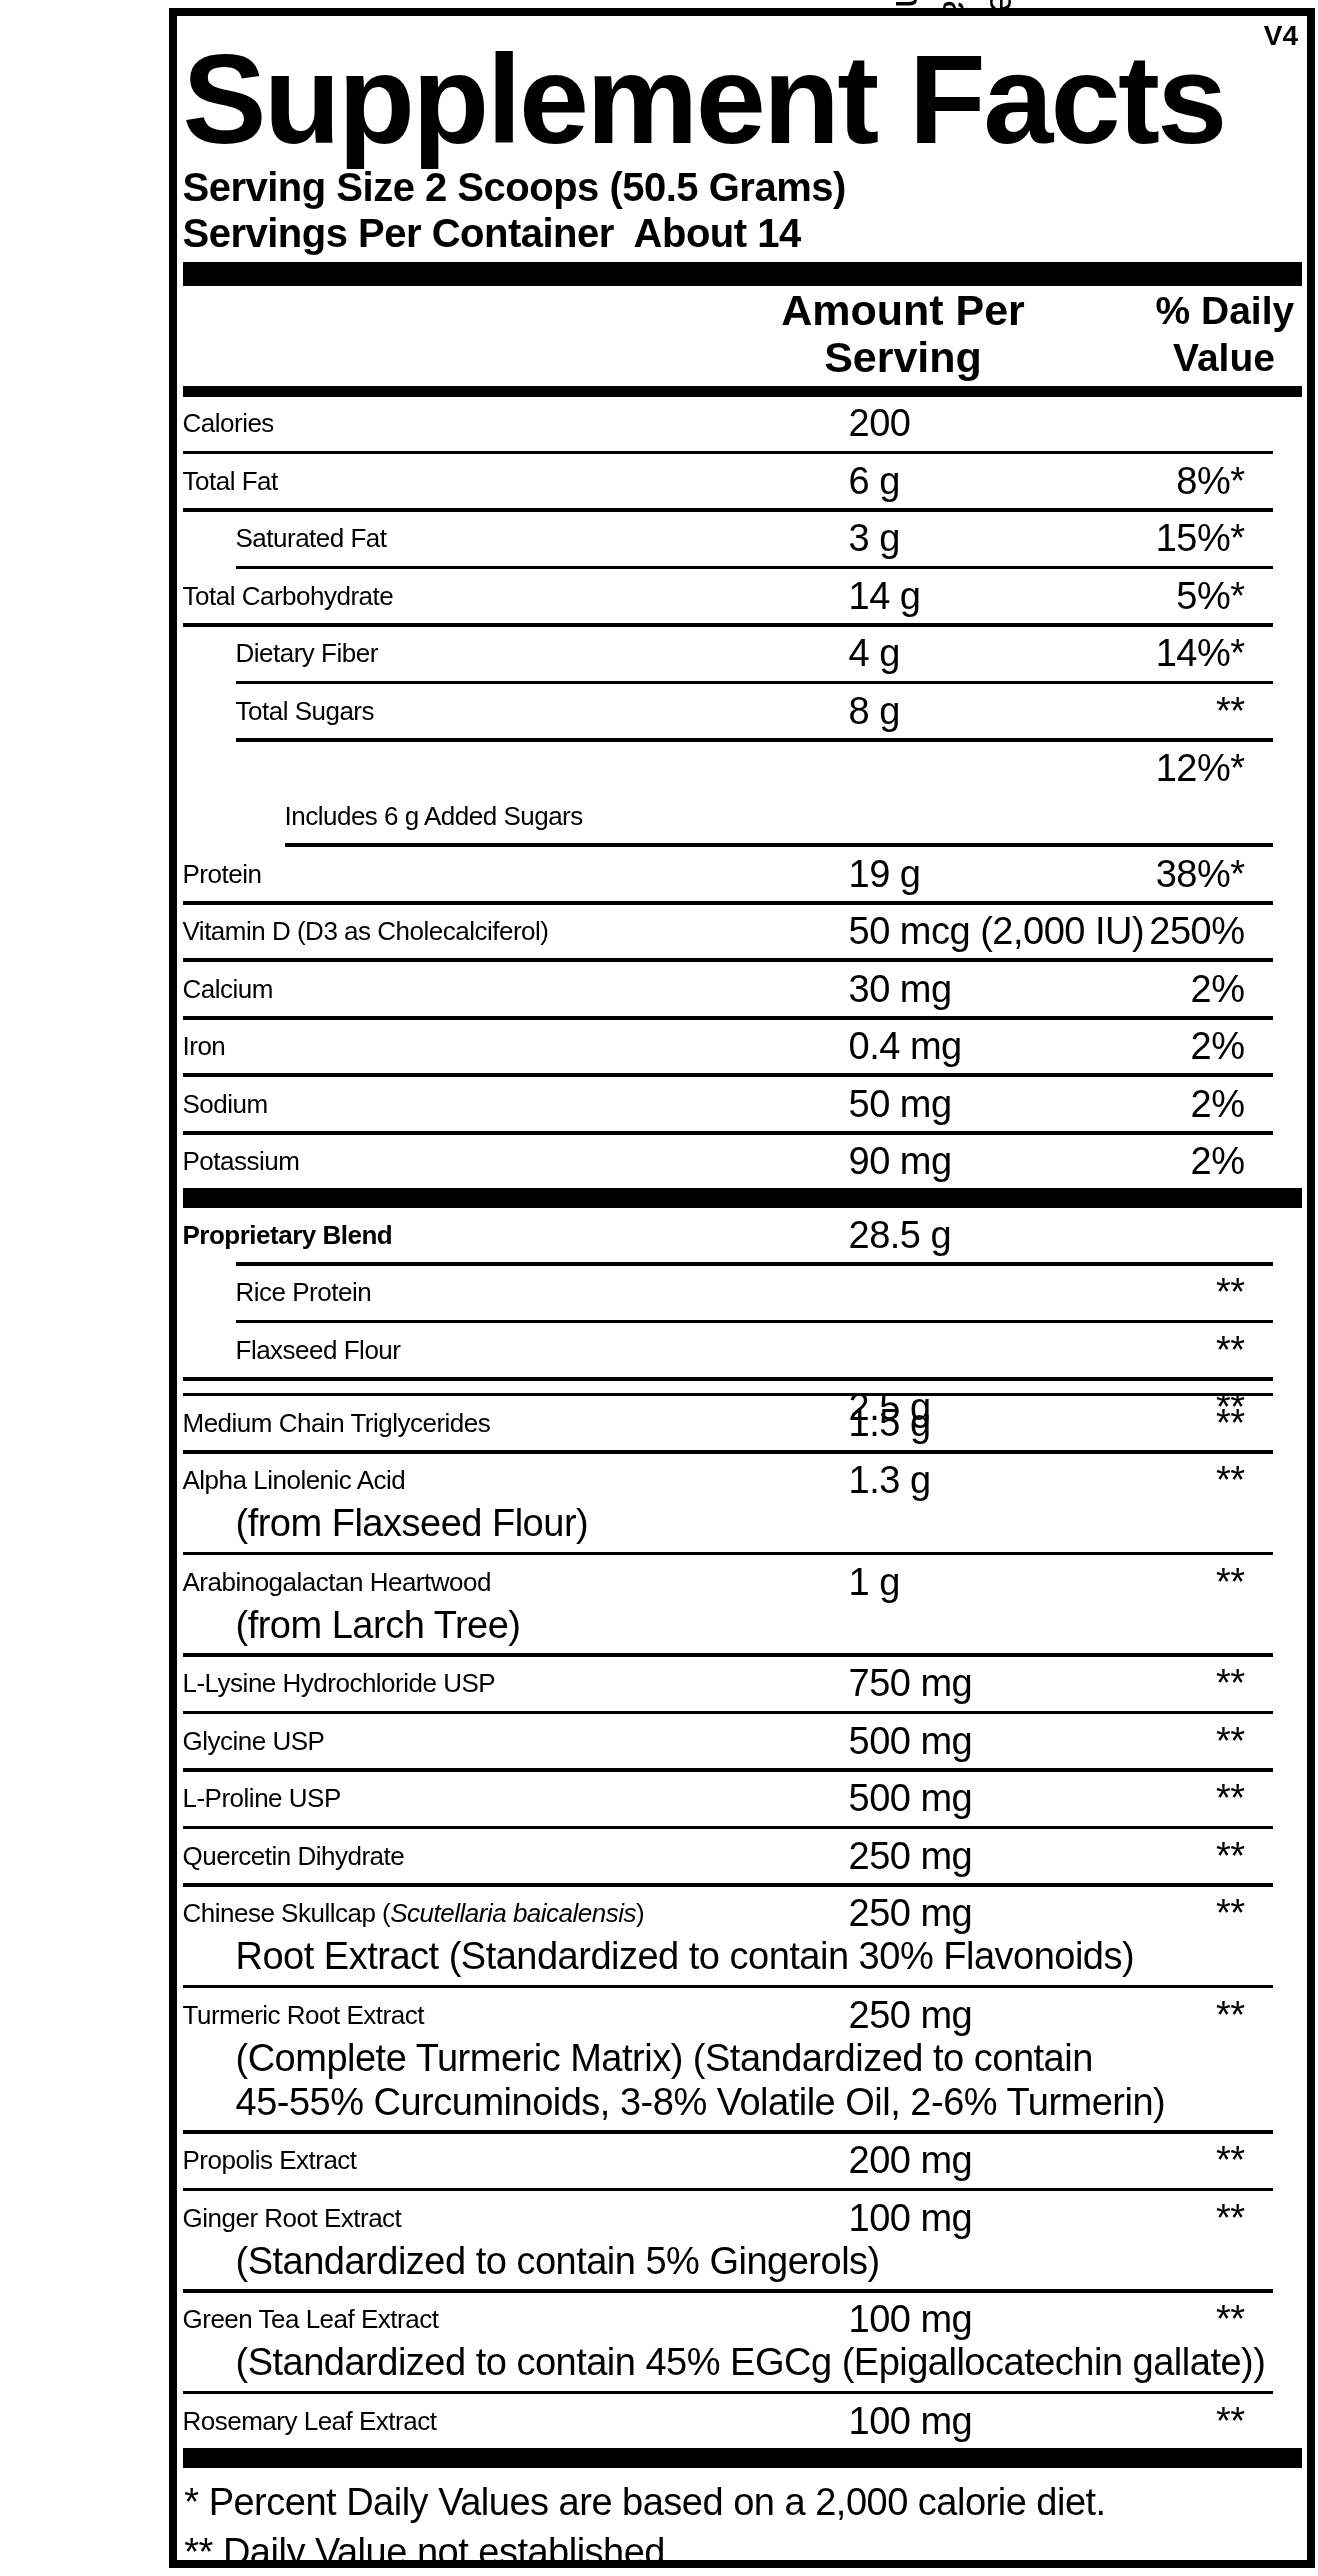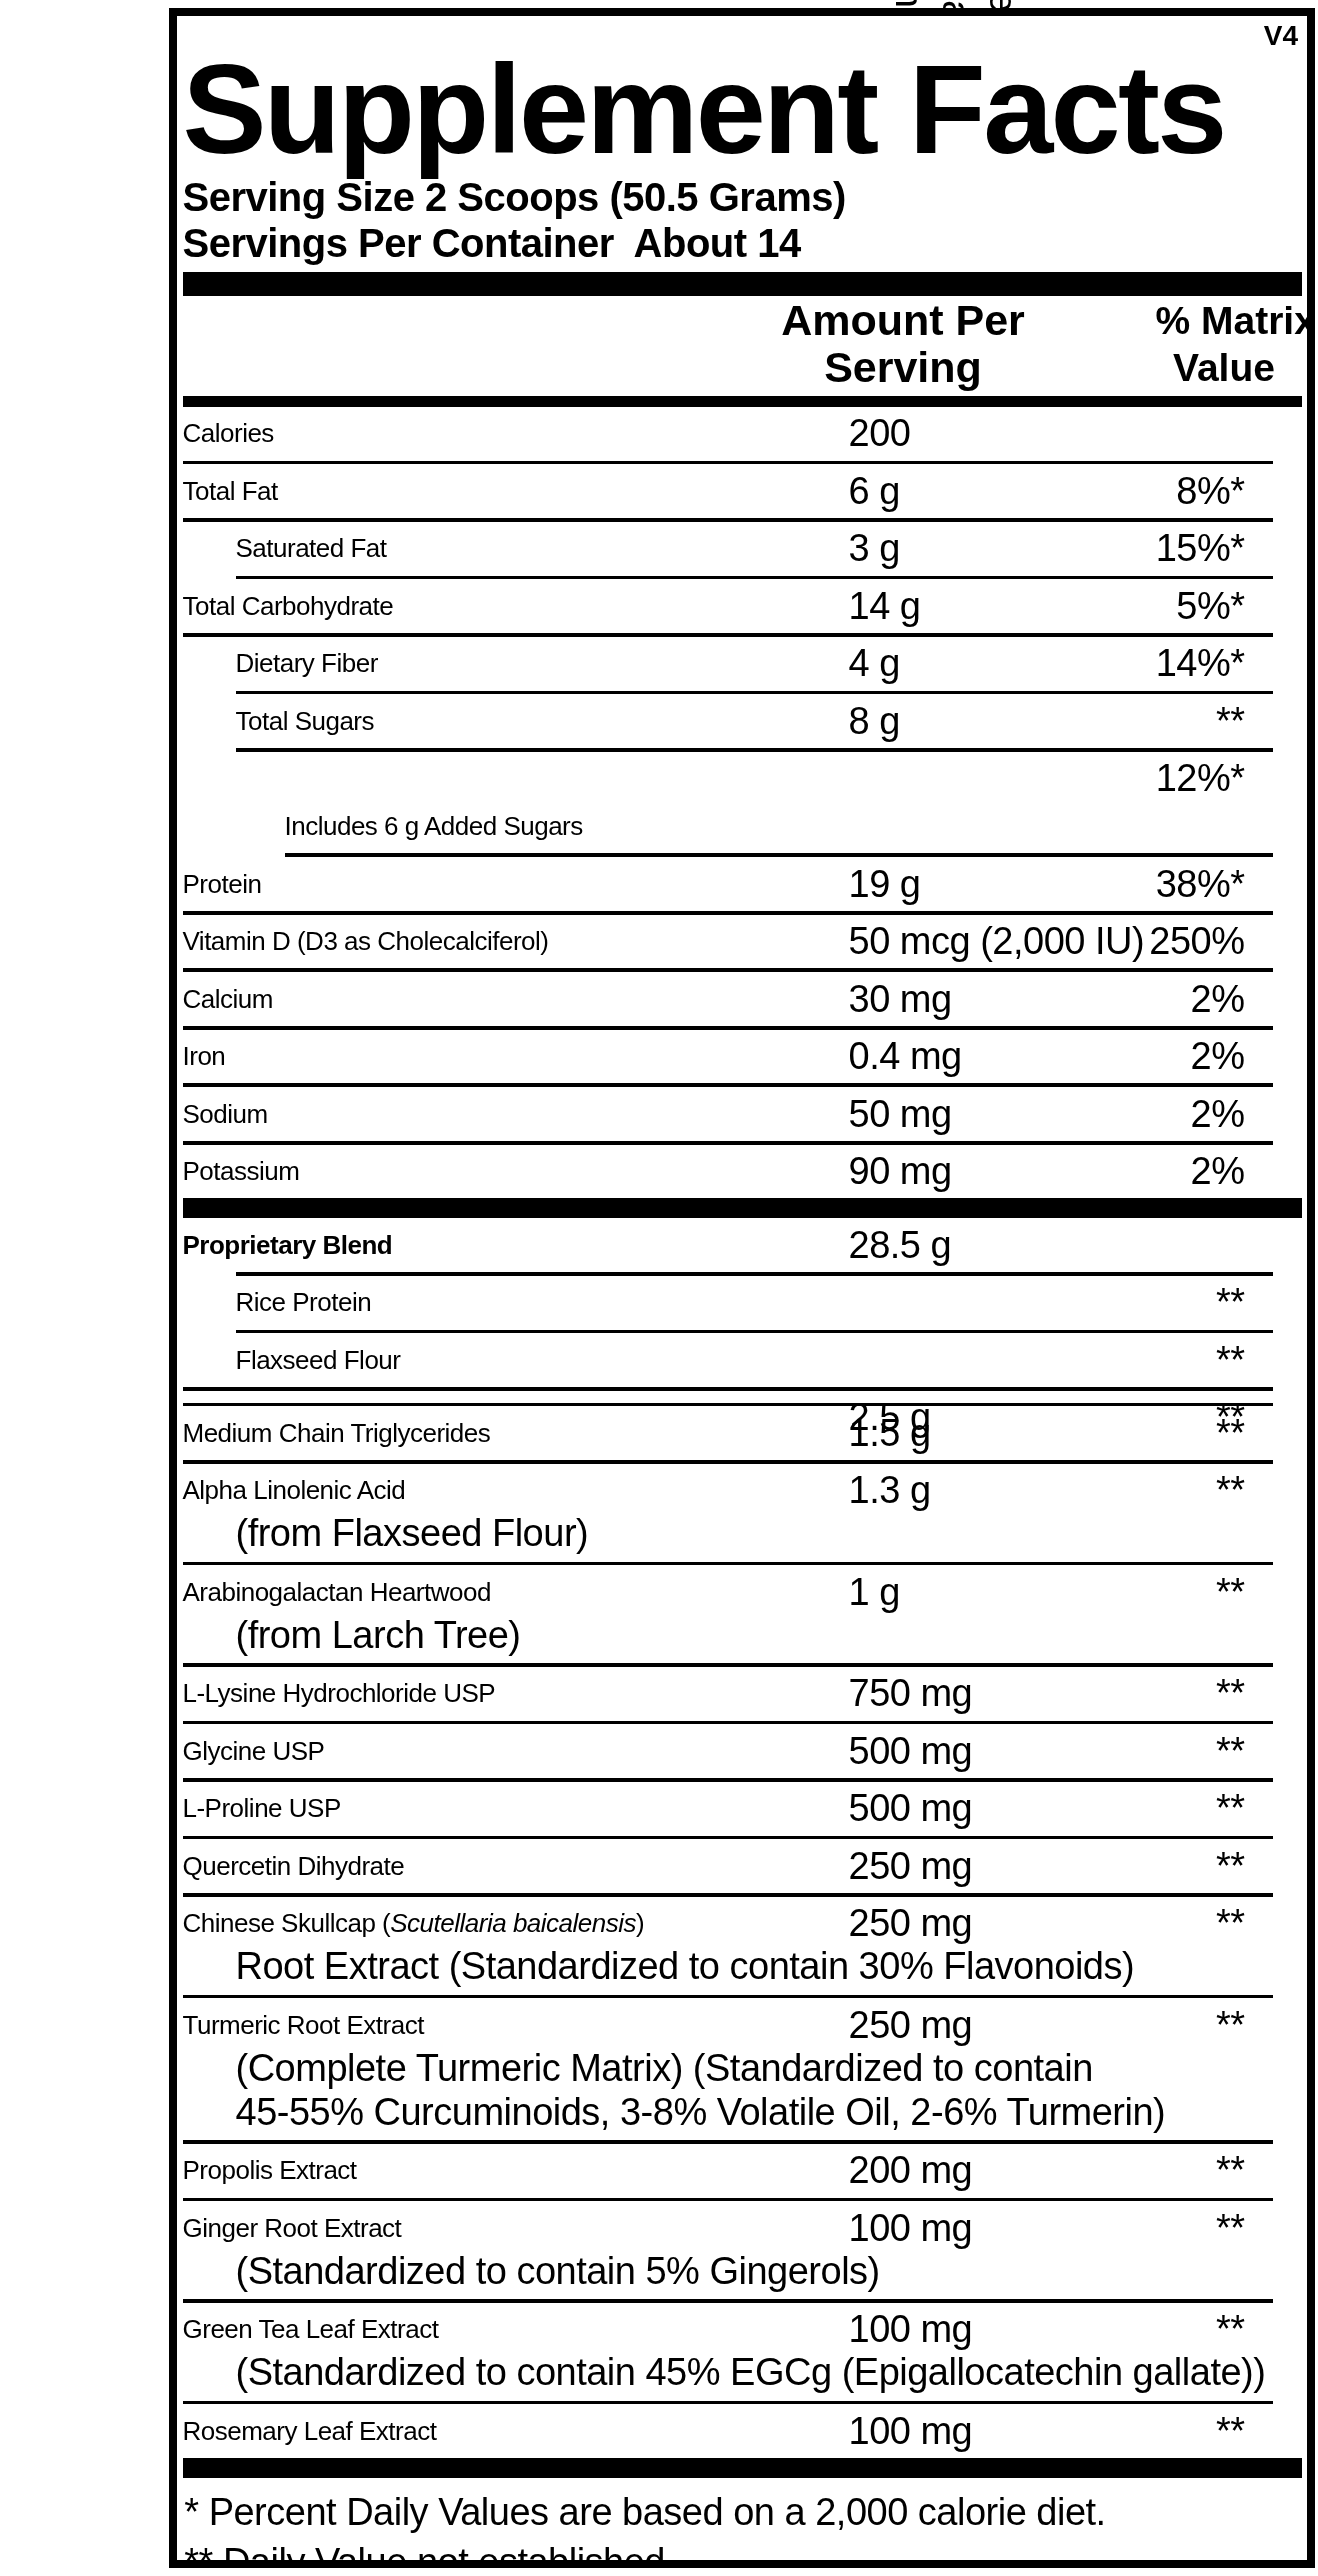--- a/index.html
+++ b/index.html
@@ -11,21 +11,21 @@
   .side-text{position:absolute;left:1.8px;top:11px;width:1605px;height:148px;
 ated     transform-origin:0 0;transform:translateX(148px) rotate(90deg);
        font-size:39px;line-height:47px;letter-spacing:-0.5px;}
   .side-line{white-space:nowrap;}
 
   
   .panel{position:absolute;left:169px;top:8.2px;width:1146px;height:2560px;
          background:#fff;border:8.2px solid #000;box-sizing:border-box;
          padding:0 5.5px;overflow:hidden;}
   .v4{position:absolute;top:1.8px;right:9px;font-size:28px;line-height:35px;font-weight:bold;}
-  .title{margin:30px 0 0 0;font-size:126px;line-height:128px;font-weight:bold;
+  .title{margin:20px 0 0 0;font-size:126px;line-height:128px;font-weight:bold;
          letter-spacing:-2.7px;white-space:nowrap;}
   .serving-block{margin-top:0;font-weight:bold;}
   .serving-line{font-size:40px;line-height:46px;letter-spacing:-0.5px;white-space:pre;}
 
   .bar{background:#000;}
   .barA{height:24px;margin-top:5.5px;}
   .barB{height:11px;}
   .barC{height:20px;}
   .barD{height:20px;}
 
@@ -75,21 +75,21 @@
     </div>
 
     <div class="bar barA"></div>
 
     <div class="colhead">
       <div class="amount-head">
         <div>Amount Per</div>
         <div>Serving</div>
       </div>
       <div class="dv-head">
-        <div>% Matrix</div>
+        <div>% Daily</div>
         <div>Value</div>
       </div>
     </div>
 
     <div class="bar barB"></div>
 
     <div id="nutrient-rows">
         <div class="row">
           <div class="lbl ind0">Calories</div>
           <span class="amt">200</span>

